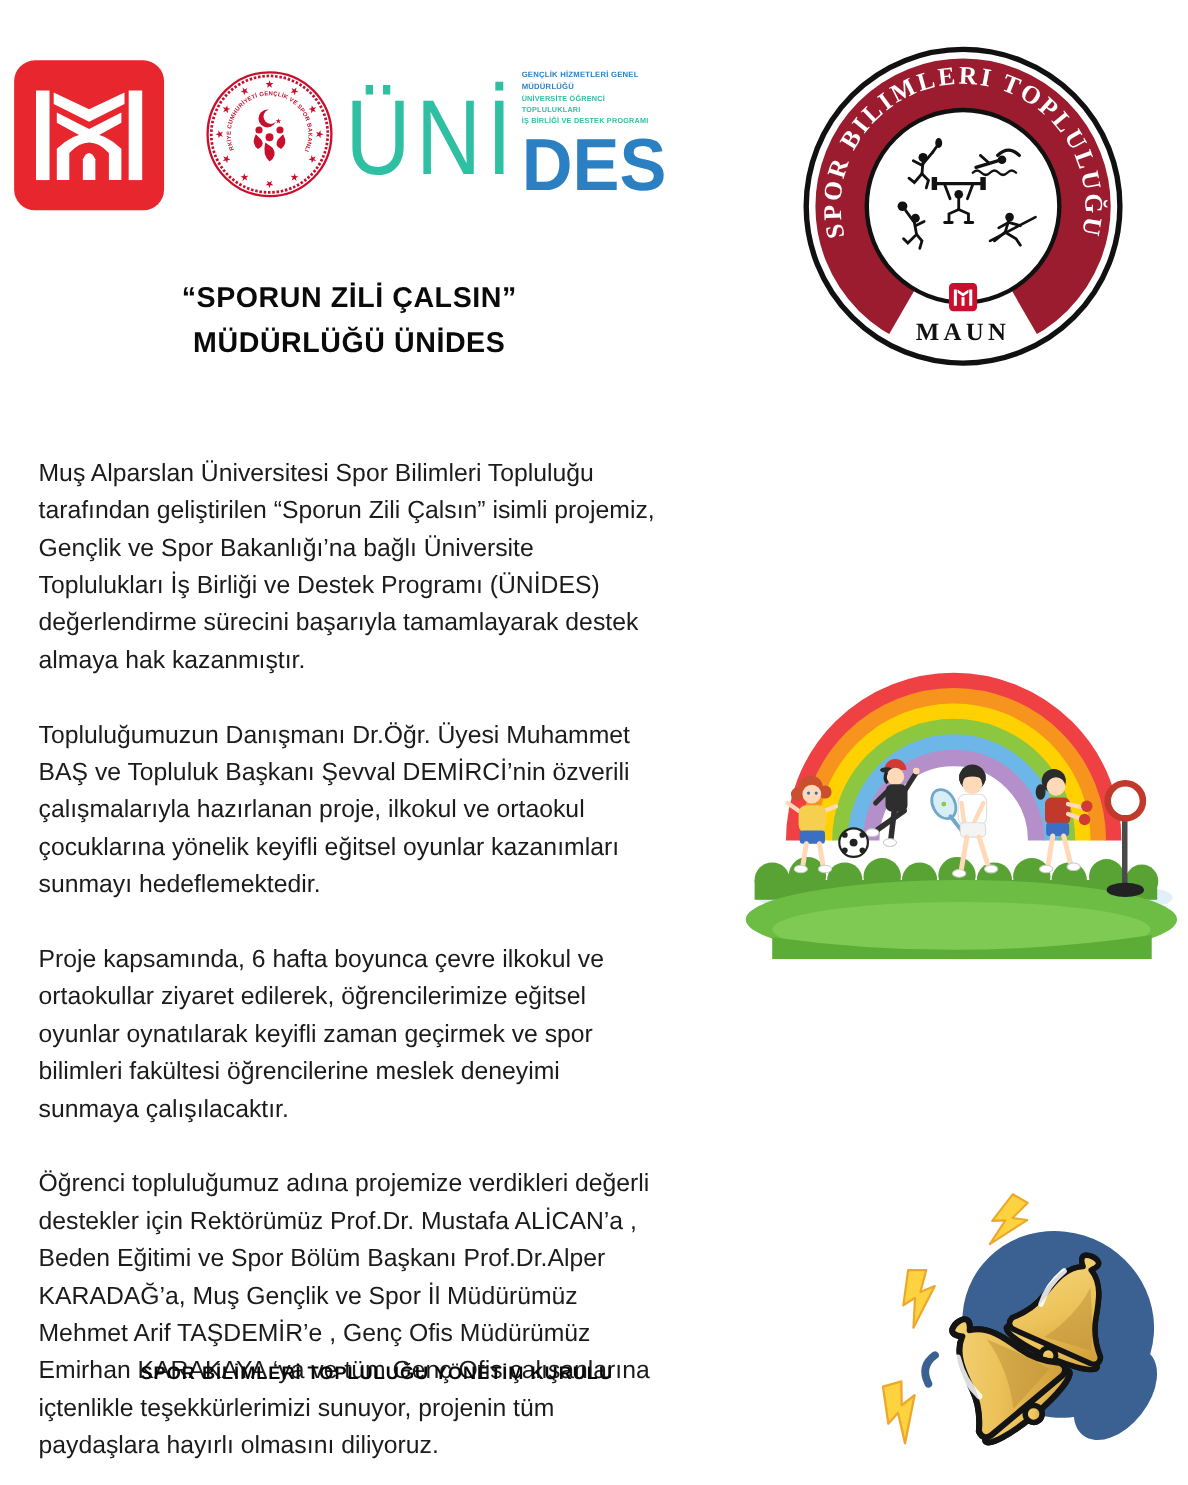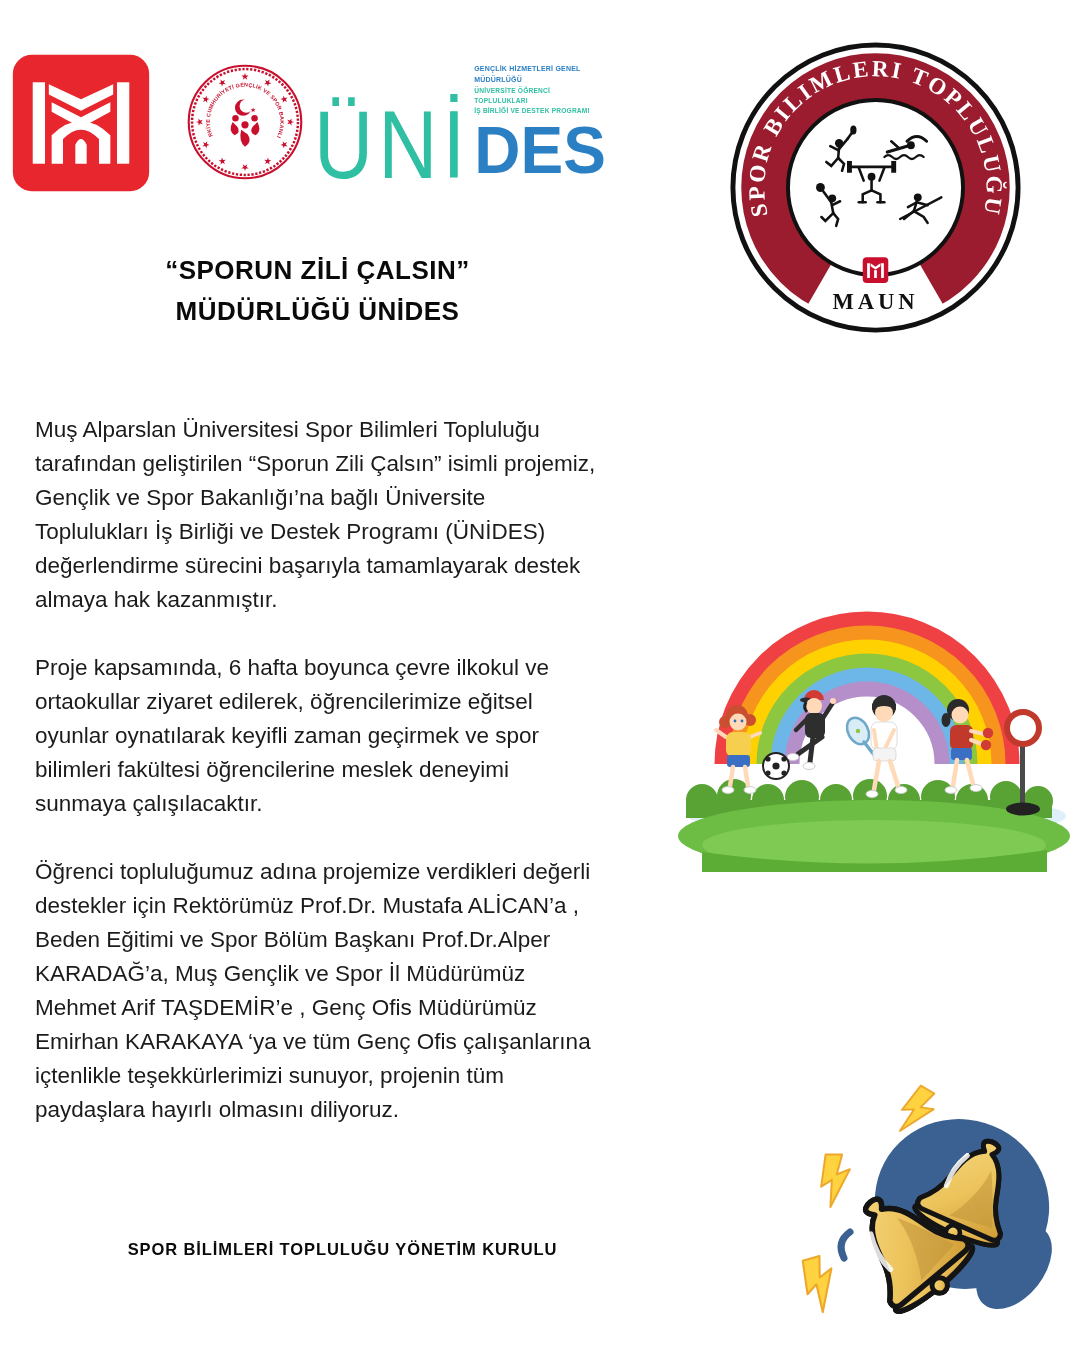--- a/index.html
+++ b/index.html
@@ -6,21 +6,21 @@
   .canvas{
     position:relative;width:1080px;height:1350px;background:#ffffff;
     overflow:hidden;font-family:"Liberation Sans",sans-serif;color:#151515;
   }
   .abs{position:absolute;}
 
   
   .msu-logo{left:10px;top:52px;width:142px;height:142px;}
   .ministry-emblem{left:183px;top:60px;width:124px;height:124px;}
 
-  .unides{left:314px;top:58px;display:flex;align-items:flex-end;}
+  .unides{left:314px;top:58px;display:flex;align-items:center;}
   .unides .uni{
     color:#2fbfa3;font-size:82px;font-weight:500;letter-spacing:5px;
     line-height:1;transform:scaleY(1.18);transform-origin:top left;display:inline-block;
   }
   .unides-right{display:flex;flex-direction:column;margin-left:4px;width:128px;}
   .unides-tag{text-align:left;line-height:1.55;margin-top:6px;}
   .unides-tag .t1{color:#2b7fc3;font-weight:700;font-size:7px;letter-spacing:.2px;}
   .unides-tag .t2,.unides-tag .t3{color:#2fbfa3;font-weight:600;font-size:6.6px;letter-spacing:.2px;}
   .unides .des{
     color:#2b7fc3;font-weight:900;font-size:64px;letter-spacing:0px;
@@ -203,20 +203,21 @@
     </svg>
   </div>
 
   <div class="abs headline">
     <div>“SPORUN ZİLİ ÇALSIN”</div>
     <div>MÜDÜRLÜĞÜ ÜNİDES</div>
   </div>
 
   <div class="abs body-copy">
     <p>Muş Alparslan Üniversitesi Spor Bilimleri Topluluğu tarafından geliştirilen “Sporun Zili Çalsın” isimli projemiz, Gençlik ve Spor Bakanlığı’na bağlı Üniversite Toplulukları İş Birliği ve Destek Programı (ÜNİDES) değerlendirme sürecini başarıyla tamamlayarak destek almaya hak kazanmıştır.</p>
+    <p>Topluluğumuzun Danışmanı Dr.Öğr. Üyesi Muhammet BAŞ ve Topluluk Başkanı Şevval DEMİRCİ’nin özverili çalışmalarıyla hazırlanan proje, ilkokul ve ortaokul çocuklarına yönelik keyifli eğitsel oyunlar kazanımları sunmayı hedeflemektedir.</p>
     <p>Proje kapsamında, 6 hafta boyunca çevre ilkokul ve ortaokullar ziyaret edilerek, öğrencilerimize eğitsel oyunlar oynatılarak keyifli zaman geçirmek ve spor bilimleri fakültesi öğrencilerine meslek deneyimi sunmaya çalışılacaktır.</p>
     <p>Öğrenci topluluğumuz adına projemize verdikleri değerli destekler için Rektörümüz Prof.Dr. Mustafa ALİCAN’a , Beden Eğitimi ve Spor Bölüm Başkanı Prof.Dr.Alper KARADAĞ’a, Muş Gençlik ve Spor  İl Müdürümüz Mehmet Arif  TAŞDEMİR’e , Genç Ofis Müdürümüz Emirhan KARAKAYA ‘ya ve tüm Genç Ofis çalışanlarına içtenlikle teşekkürlerimizi sunuyor, projenin tüm paydaşlara hayırlı olmasını diliyoruz.</p>
   </div>
 
   <div class="abs rainbow-illustration">
     <svg viewBox="0 0 405 278">
 
       <g fill="none">
         <path d="M50,170 A145,145 0 0 1 340,170" stroke="#ef4044" stroke-width="15"></path>
         <path d="M64,170 A131,131 0 0 1 326,170" stroke="#f7941d" stroke-width="15"></path>

